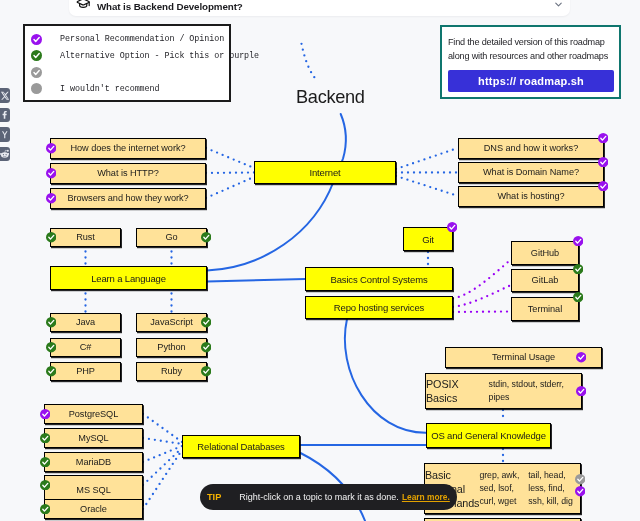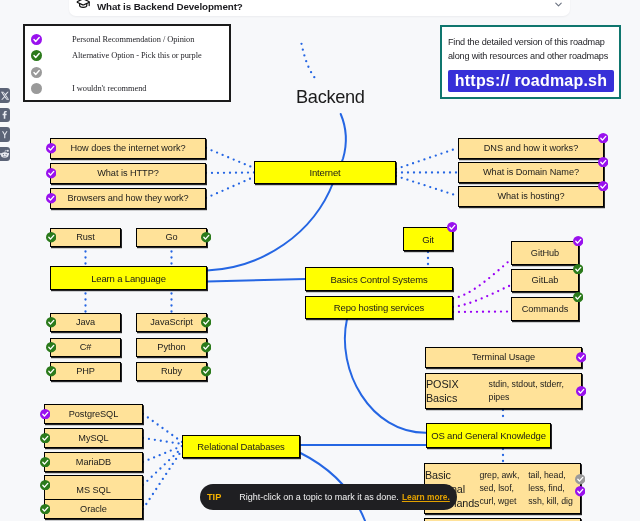--- a/index.html
+++ b/index.html
@@ -16,35 +16,35 @@
   .topbar .cap{width:14.4px;height:14.4px;flex:0 0 14.4px;margin-right:6.5px;margin-bottom:3.2px;}
   .topbar .tlabel{font-family:"Liberation Sans",sans-serif;font-size:9.8px;font-weight:700;
           color:#1b1b1f;letter-spacing:-0.1px;line-height:12px;flex:1;}
   .topbar .chev{width:11px;height:11px;flex:0 0 11px;margin-bottom:7px;margin-right:1px;}
 
   
   .legend{position:absolute;left:23px;top:24px;width:208px;height:78px;
           background:#fff;border:2px solid #1b1b1b;box-sizing:border-box;
           padding:4.8px 0 0 6px;}
   .legend .row{display:flex;align-items:center;height:16.5px;}
-  .legend .lbl{font-family:Liberation Serif, serif;font-size:8.4px;color:#1f1f24;
-          margin-left:16px;letter-spacing:-0.05px;white-space:nowrap;padding-left:14px;}
+  .legend .lbl{font-family:Liberation Mono, monospace;font-size:8.4px;color:#1f1f24;
+          margin-left:4px;letter-spacing:-0.05px;white-space:nowrap;padding-left:14px;}
 
   .dot{width:11px;height:11px;border-radius:50%;flex:0 0 11px;position:relative;}
   .dot svg{position:absolute;left:0;top:0;width:11px;height:11px;}
 
   
   .promo{position:absolute;left:440px;top:25px;width:181px;height:74px;
          background:#fff;border:2px solid #0f766e;box-sizing:border-box;
          padding:8px 5px 0 6px;}
   .promo .p1,.promo .p2{font-family:"Liberation Sans",sans-serif;font-size:9.15px;
          color:#1f1f24;line-height:14.1px;text-align:left;letter-spacing:-0.2px;white-space:nowrap;}
   .promo .btn{margin-top:7px;height:22px;background:#3730d8;border-radius:2px;
          display:flex;align-items:center;justify-content:center;
-         font-family:"Liberation Sans",sans-serif;font-weight:700;font-size:16px;
+         font-family:"Liberation Sans",sans-serif;font-weight:700;font-size:11px;
          color:#fff;letter-spacing:.2px;}
 
   
   .social{position:absolute;left:-7px;top:88px;width:17px;}
   .soc{width:17px;height:14.6px;background:#5c6477;margin-bottom:5px;border-radius:3px;
        display:flex;align-items:center;justify-content:flex-end;padding-right:1px;box-sizing:border-box;}
   .soc svg{width:9.5px;height:9.5px;display:block;}
 
   
   .node{position:absolute;box-sizing:border-box;border:1.6px solid #000;
@@ -386,29 +386,29 @@
       <div class="node tan" style="left: 511px; top: 269px; width: 68px; height: 23px;">
         <span class="t">GitLab</span>
       </div>
       <div class="badge" style="left: 573px; top: 263.8px;">
         <svg viewBox="0 0 11 11">
           <circle cx="5.5" cy="5.5" r="5.5" fill="#2b7a1b"></circle>
           <path d="M3.0 5.6 4.7 7.5 8.2 3.6" stroke="#fff" stroke-width="1.45" fill="none" stroke-linecap="round" stroke-linejoin="round"></path>
         </svg>
       </div>
       <div class="node tan" style="left: 511px; top: 297px; width: 68px; height: 24px;">
-        <span class="t">Commands</span>
+        <span class="t">Terminal</span>
       </div>
       <div class="badge" style="left: 573px; top: 291.8px;">
         <svg viewBox="0 0 11 11">
           <circle cx="5.5" cy="5.5" r="5.5" fill="#2b7a1b"></circle>
           <path d="M3.0 5.6 4.7 7.5 8.2 3.6" stroke="#fff" stroke-width="1.45" fill="none" stroke-linecap="round" stroke-linejoin="round"></path>
         </svg>
       </div>
-      <div class="node tan" style="left: 425px; top: 347px; width: 157px; height: 21px;">
+      <div class="node tan" style="left: 445px; top: 347px; width: 157px; height: 21px;">
         <span class="t">Terminal Usage</span>
       </div>
       <div class="badge" style="left: 576px; top: 352.3px;">
         <svg viewBox="0 0 11 11">
           <circle cx="5.5" cy="5.5" r="5.5" fill="#9911ee"></circle>
           <path d="M3.0 5.6 4.7 7.5 8.2 3.6" stroke="#fff" stroke-width="1.45" fill="none" stroke-linecap="round" stroke-linejoin="round"></path>
         </svg>
       </div>
       <div class="node yellow big" style="left: 426px; top: 423px; width: 125px; height: 25px;">
         <span class="t">OS and General Knowledge</span>

